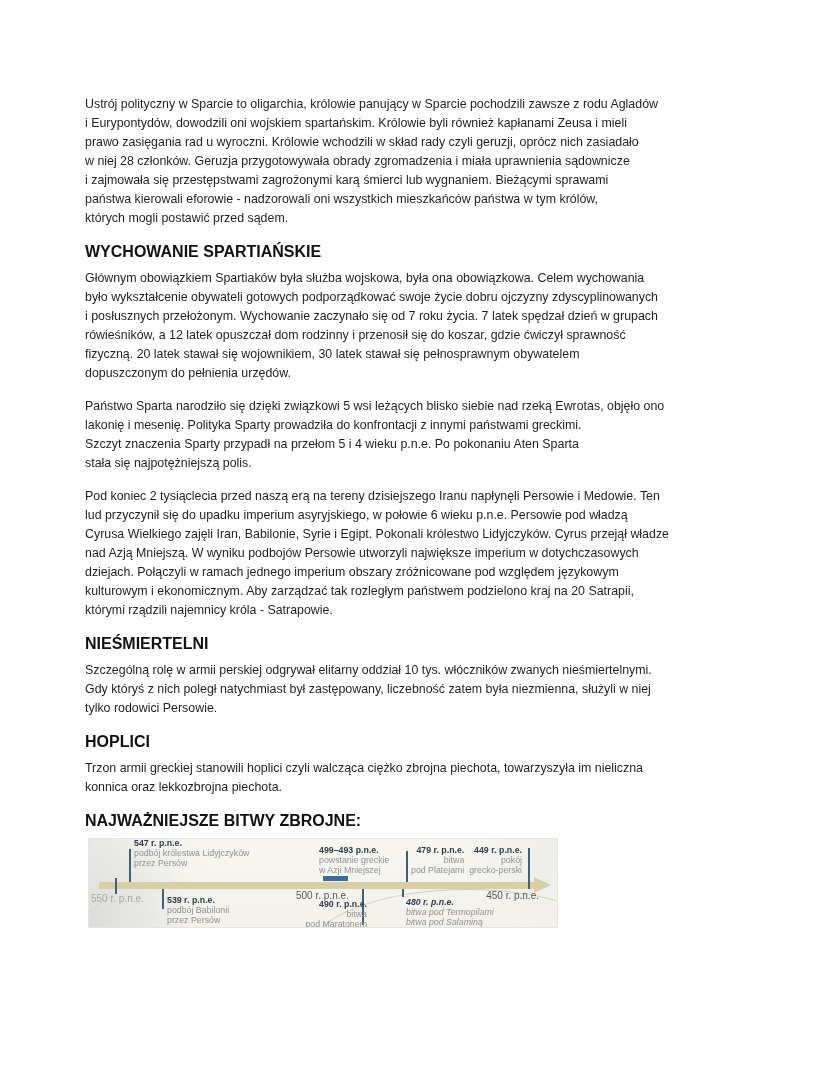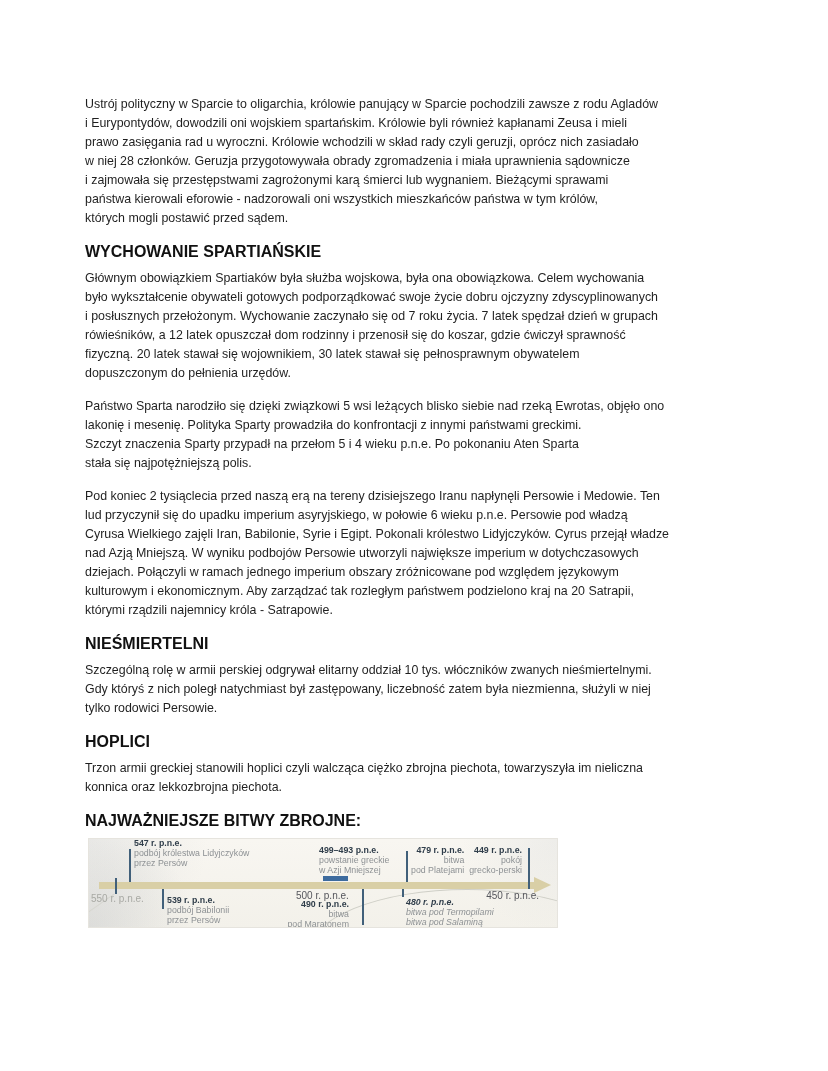--- a/index.html
+++ b/index.html
@@ -184,21 +184,21 @@
       <div class="tl-date">449 r. p.n.e.</div>
       <div class="tl-desc">pokój</div>
       <div class="tl-desc">grecko-perski</div>
     </div>
 
     <div class="tl-event" style="left:78px; top:57px;">
       <div class="tl-date">539 r. p.n.e.</div>
       <div class="tl-desc">podbój Babilonii</div>
       <div class="tl-desc">przez Persów</div>
     </div>
-    <div class="tl-event right" style="right:208px; top:61px;">
+    <div class="tl-event right" style="right:190px; top:61px;">
       <div class="tl-date">490 r. p.n.e.</div>
       <div class="tl-desc">bitwa</div>
       <div class="tl-desc">pod Maratonem</div>
     </div>
     <div class="tl-event" style="left:317px; top:59px;font-style:italic;">
       <div class="tl-date">480 r. p.n.e.</div>
       <div class="tl-desc">bitwa pod Termopilami</div>
       <div class="tl-desc">bitwa pod Salaminą</div>
     </div>
 

